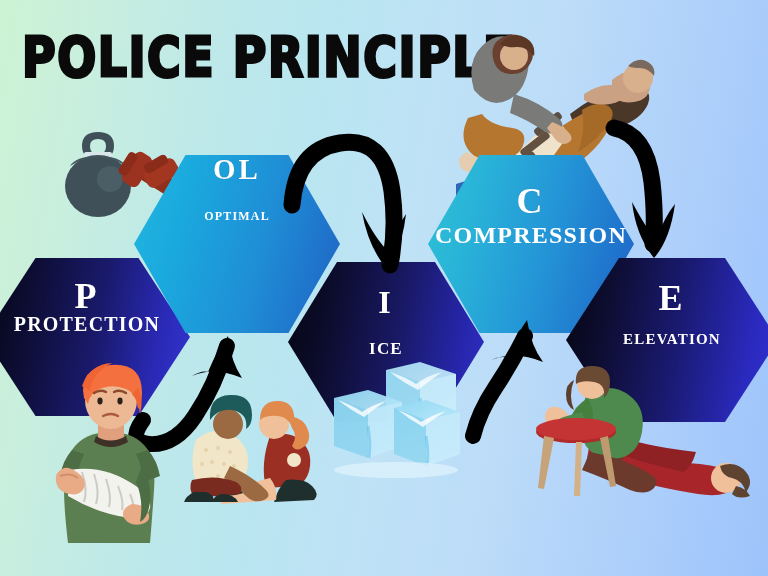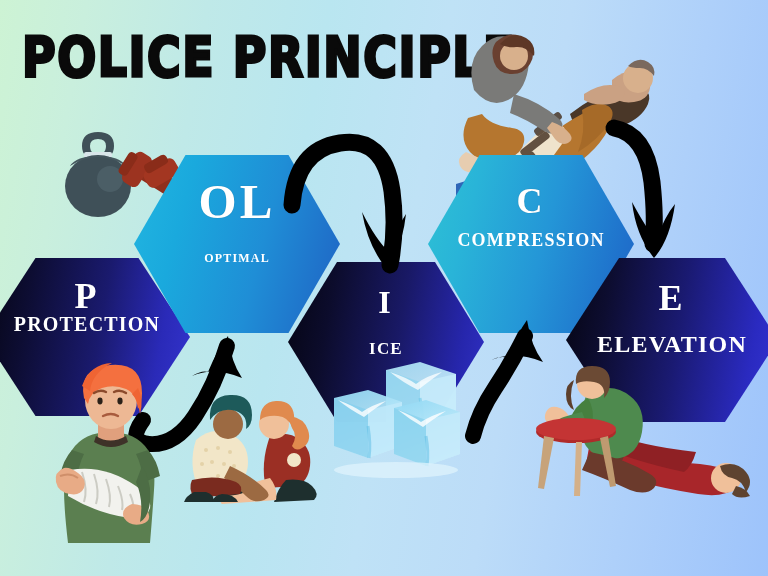--- a/index.html
+++ b/index.html
@@ -49,40 +49,40 @@
 
   
   #hex-p{left:-16px;top:258px;width:206px;height:158px;
     background:linear-gradient(100deg,#050512 0%,#0d0d33 22%,#1a1a6e 55%,#2a2ab8 82%,#3434cf 100%);}
   #hex-p .big{font-size:36px;margin-top:20px;}
   #hex-p .sub{font-size:20px;}
 
   
   #hex-ol{left:134px;top:155px;width:206px;height:178px;
     background:linear-gradient(105deg,#22b6e0 0%,#1aa9dd 25%,#1f8ed6 60%,#1f6fc9 88%,#2060c4 100%);}
-  #hex-ol .big{font-size:49px;margin-top:22px;}
+  #hex-ol .big{font-size:29px;}
   #hex-ol .sub{font-size:12px;margin-top:26px;}
 
   
   #hex-i{left:288px;top:262px;width:196px;height:160px;
     background:linear-gradient(100deg,#050512 0%,#0c0c2c 22%,#191966 55%,#2626ac 84%,#3030c6 100%);}
   #hex-i .big{font-size:32px;margin-top:24px;}
   #hex-i .sub{font-size:17px;margin-top:22px;}
 
   
   #hex-c{left:428px;top:155px;width:206px;height:178px;
     background:linear-gradient(105deg,#2ec2d4 0%,#29b4d8 22%,#2496d7 55%,#1f72cc 86%,#1f63c6 100%);}
   #hex-c .big{font-size:36px;margin-top:28px;}
-  #hex-c .sub{font-size:18px;margin-top:12px;}
+  #hex-c .sub{font-size:24px;margin-top:4px;}
 
   
   #hex-e{left:566px;top:258px;width:212px;height:164px;
     background:linear-gradient(100deg,#050512 0%,#0d0d30 20%,#1a1a72 52%,#2a2ac0 84%,#3434d4 100%);}
   #hex-e .big{font-size:36px;margin-top:22px;}
-  #hex-e .sub{font-size:24px;margin-top:16px;}
+  #hex-e .sub{font-size:15px;margin-top:16px;}
 
   
   #arrows{position:absolute;left:0;top:0;width:768px;height:576px;pointer-events:none;}
 
   
   .ill{position:absolute;}
 
   
   svg{display:block;overflow:visible;}
 </style>

